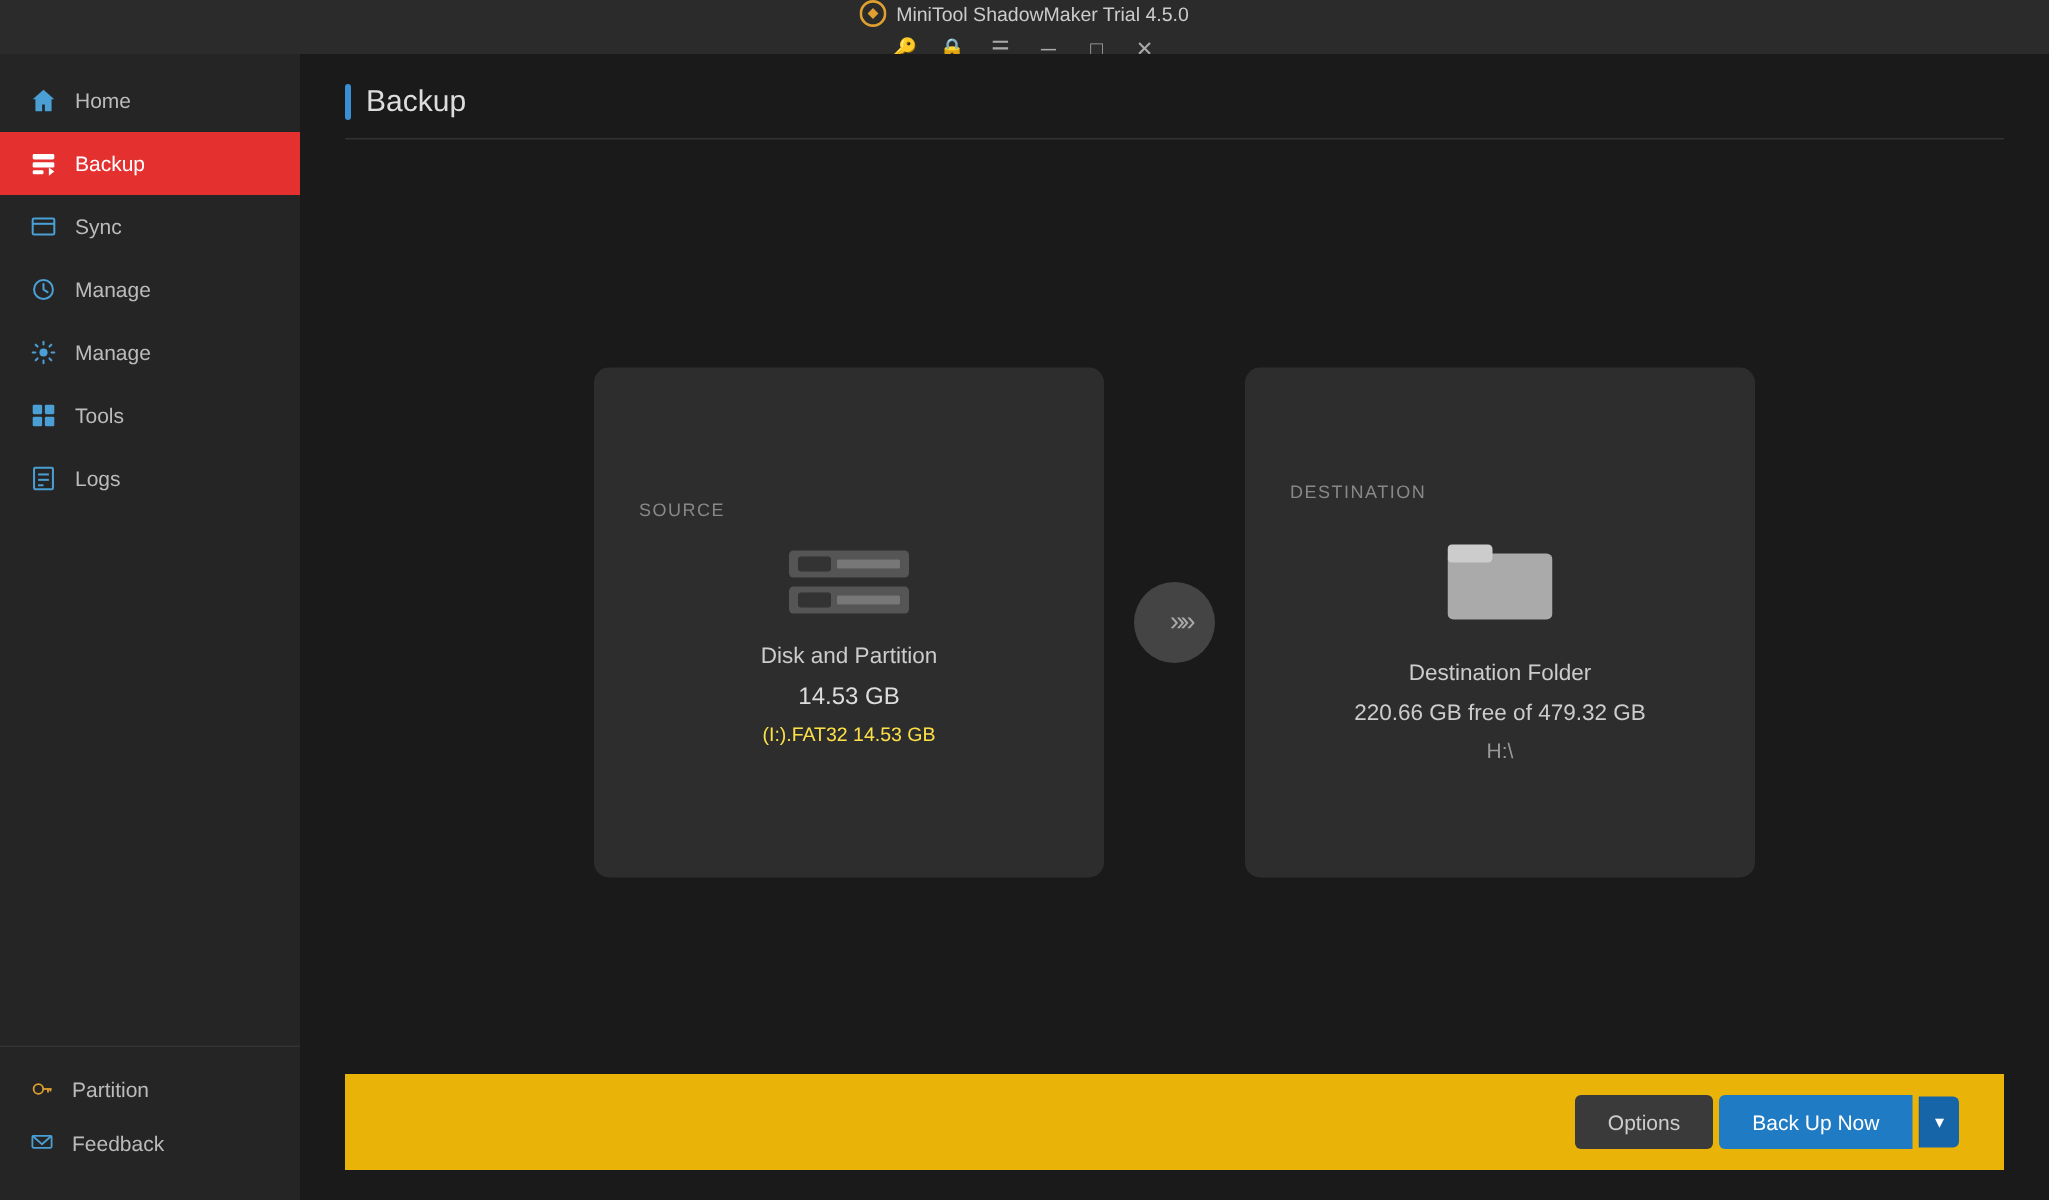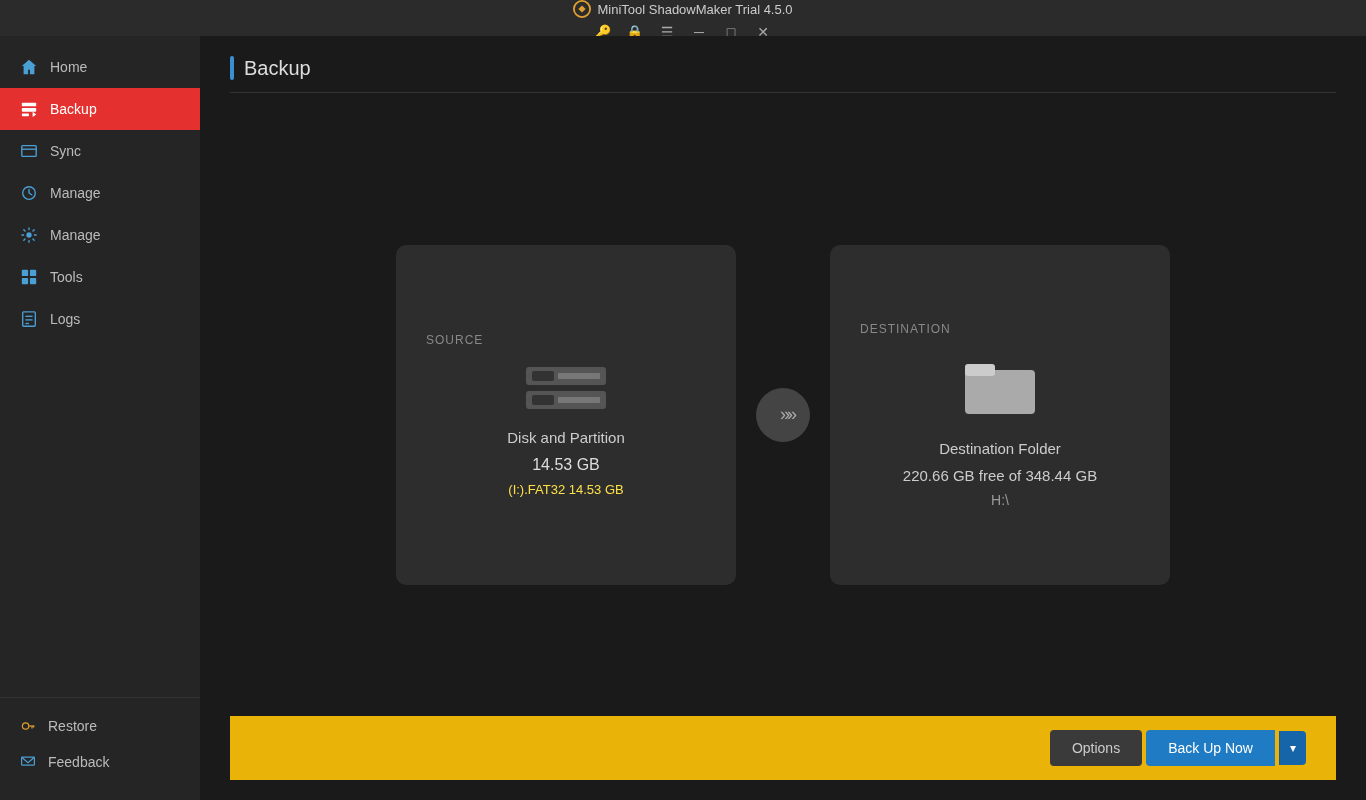--- a/index.html
+++ b/index.html
@@ -361,21 +361,21 @@
     </nav>
 
     <div class="sidebar-bottom">
       <div class="sidebar-bottom-item">
         <svg viewBox="0 0 20 20" fill="#e0a030">
           <circle cx="7" cy="10" r="4" fill="none" stroke="#e0a030" stroke-width="1.5"></circle>
           <line x1="11" y1="10" x2="18" y2="10" stroke="#e0a030" stroke-width="1.5"></line>
           <line x1="15" y1="10" x2="15" y2="13" stroke="#e0a030" stroke-width="1.5"></line>
           <line x1="17" y1="10" x2="17" y2="12" stroke="#e0a030" stroke-width="1.5"></line>
         </svg>
-        <span>Restore</span>
+        <span>Partition</span>
       </div>
       <div class="sidebar-bottom-item">
         <svg viewBox="0 0 20 20" fill="#4a9fd4">
           <rect x="2" y="4" width="16" height="10" rx="1" fill="none" stroke="#4a9fd4" stroke-width="1.5"></rect>
           <polyline points="2,4 10,11 18,4" stroke="#4a9fd4" stroke-width="1.5" fill="none"></polyline>
         </svg>
         <span>Feedback</span>
       </div>
     </div>
   </div>
@@ -418,21 +418,21 @@
           <span>DESTINATION</span>
         </div>
 
         <div style="margin-bottom:20px;">
           <svg width="70" height="60" viewBox="0 0 70 60">
             <rect x="0" y="14" width="70" height="44" rx="4" fill="#aaa"></rect>
             <rect x="0" y="8" width="30" height="12" rx="3" fill="#ccc"></rect>
           </svg>
         </div>
         <div class="card-label">Destination Folder</div>
-        <div class="card-free">220.66 GB free of 348.44 GB</div>
+        <div class="card-free">220.66 GB free of 479.32 GB</div>
         <div class="card-path">H:\</div>
       </div>
 
     </div>
 
     <div class="bottom-bar">
       <button class="btn-options">Options</button>
       <button class="btn-backup">Back Up Now</button>
       <button class="btn-backup-arrow">▾</button>
     </div>

